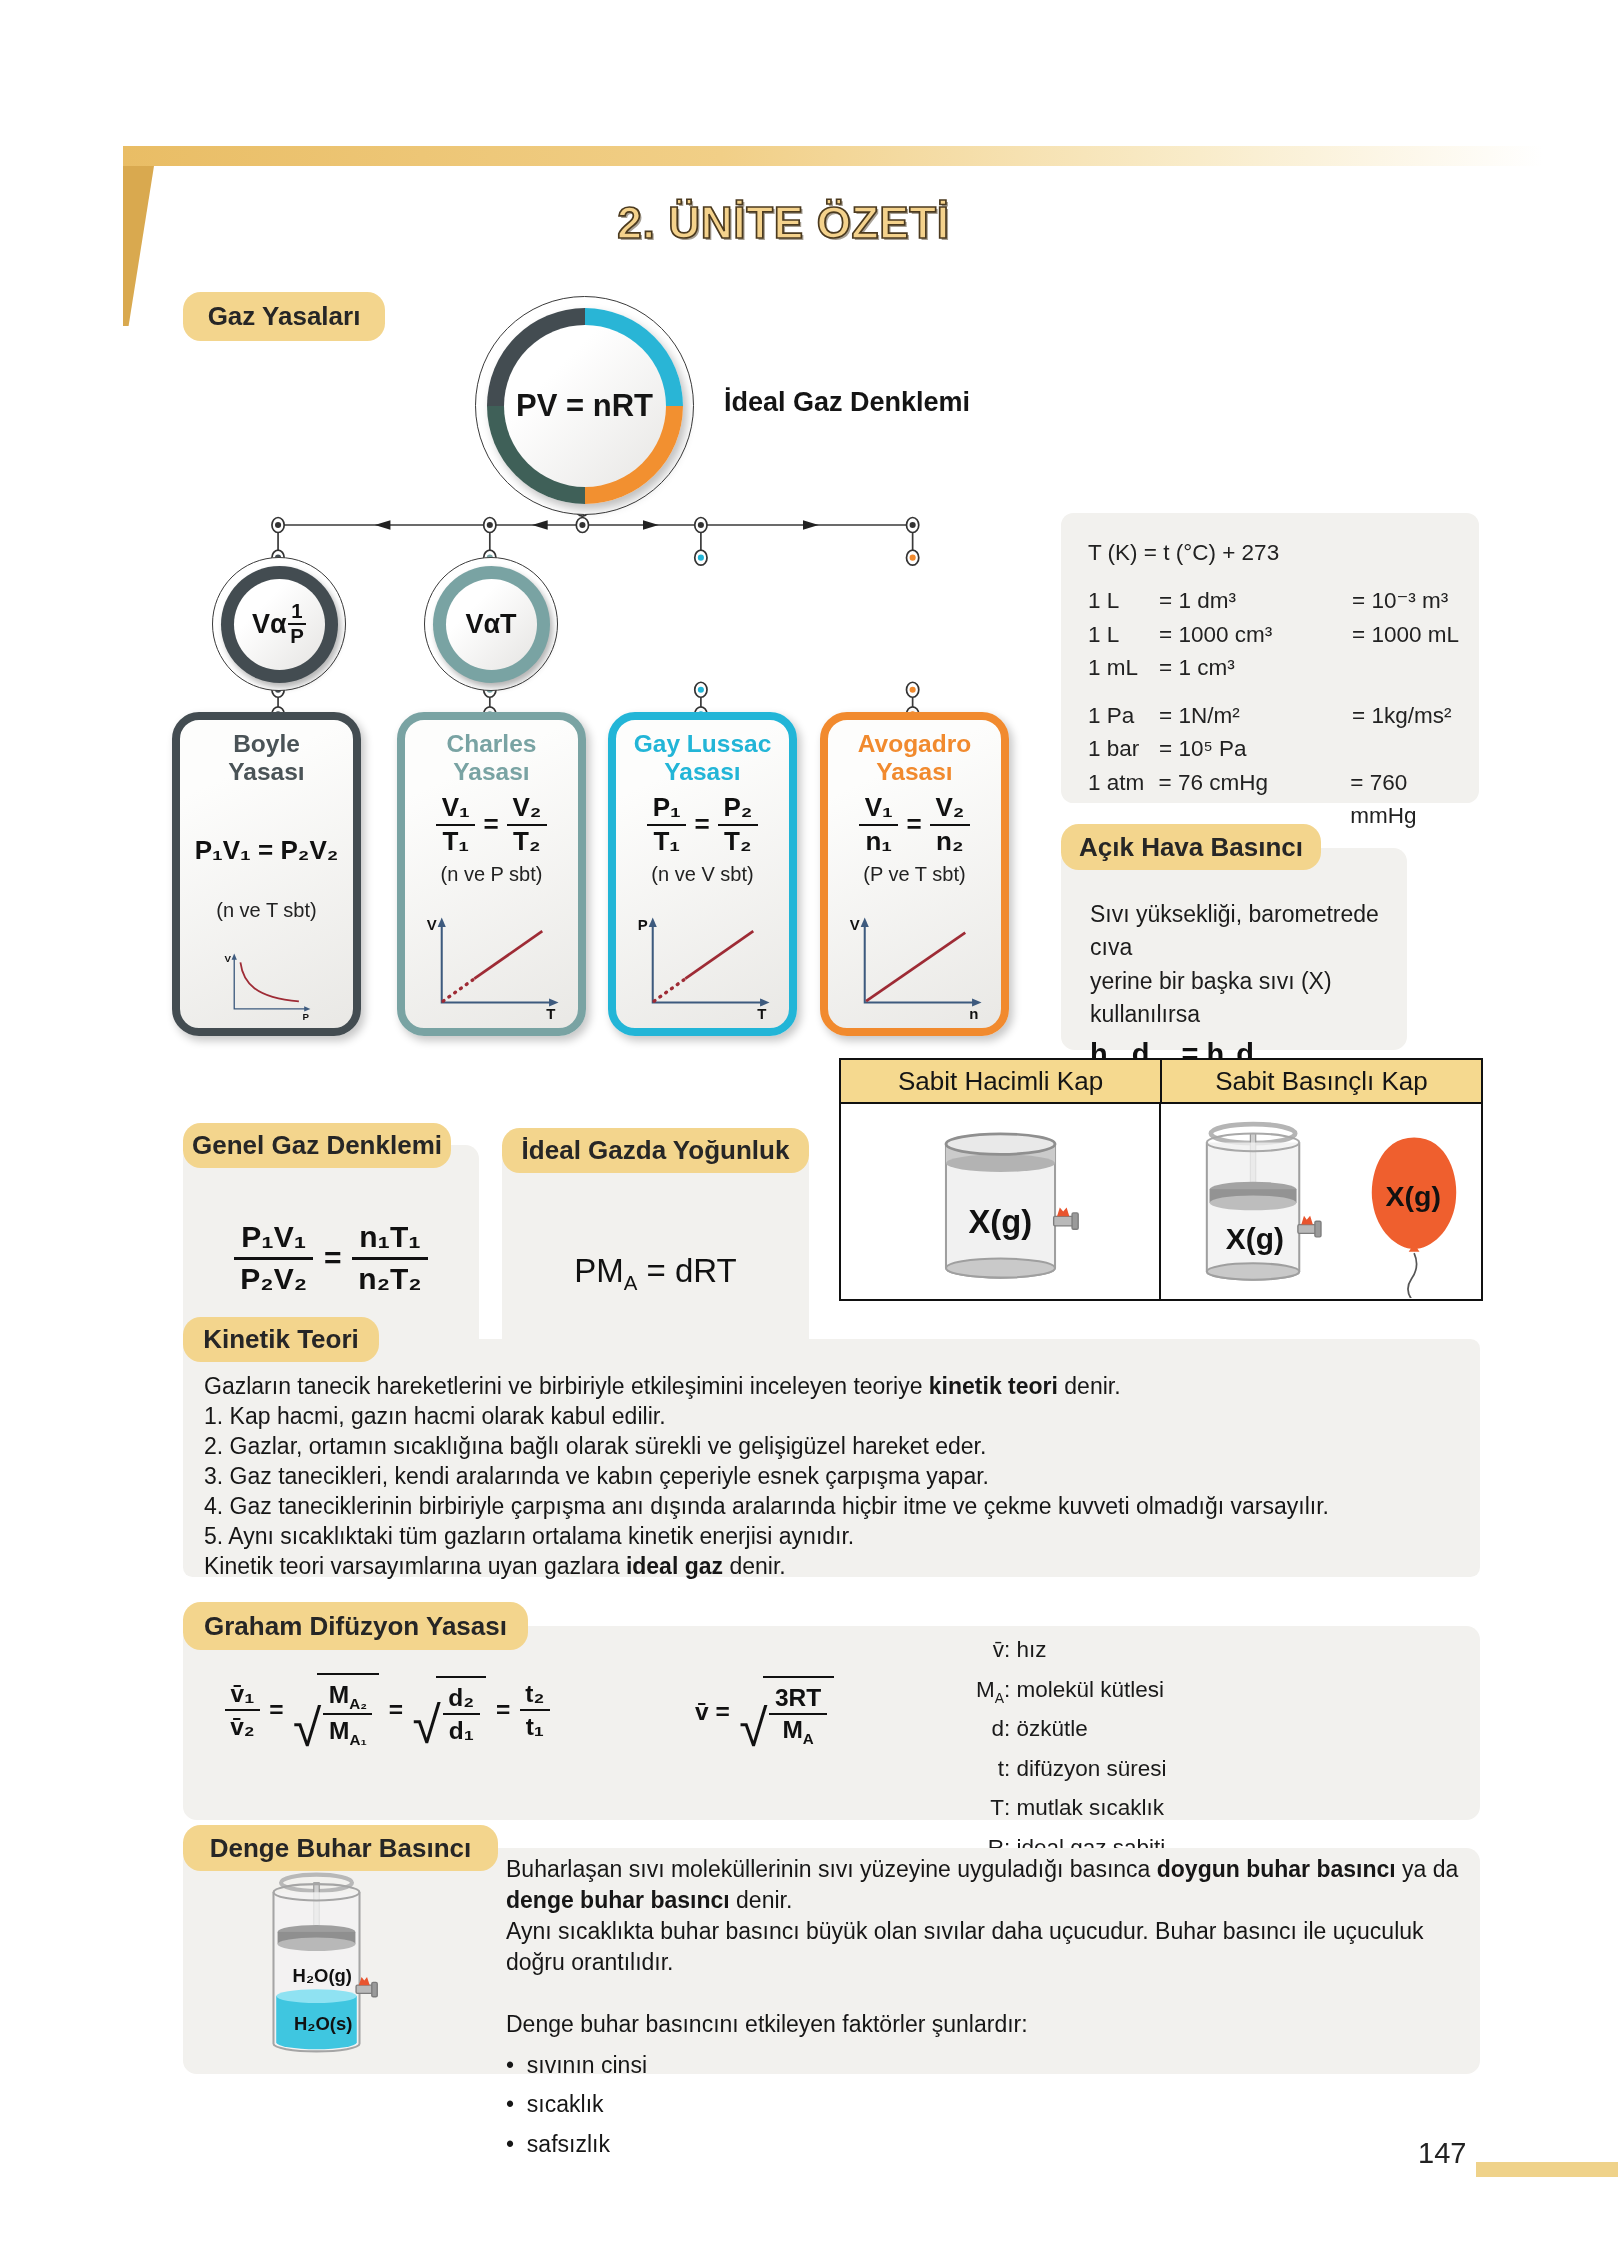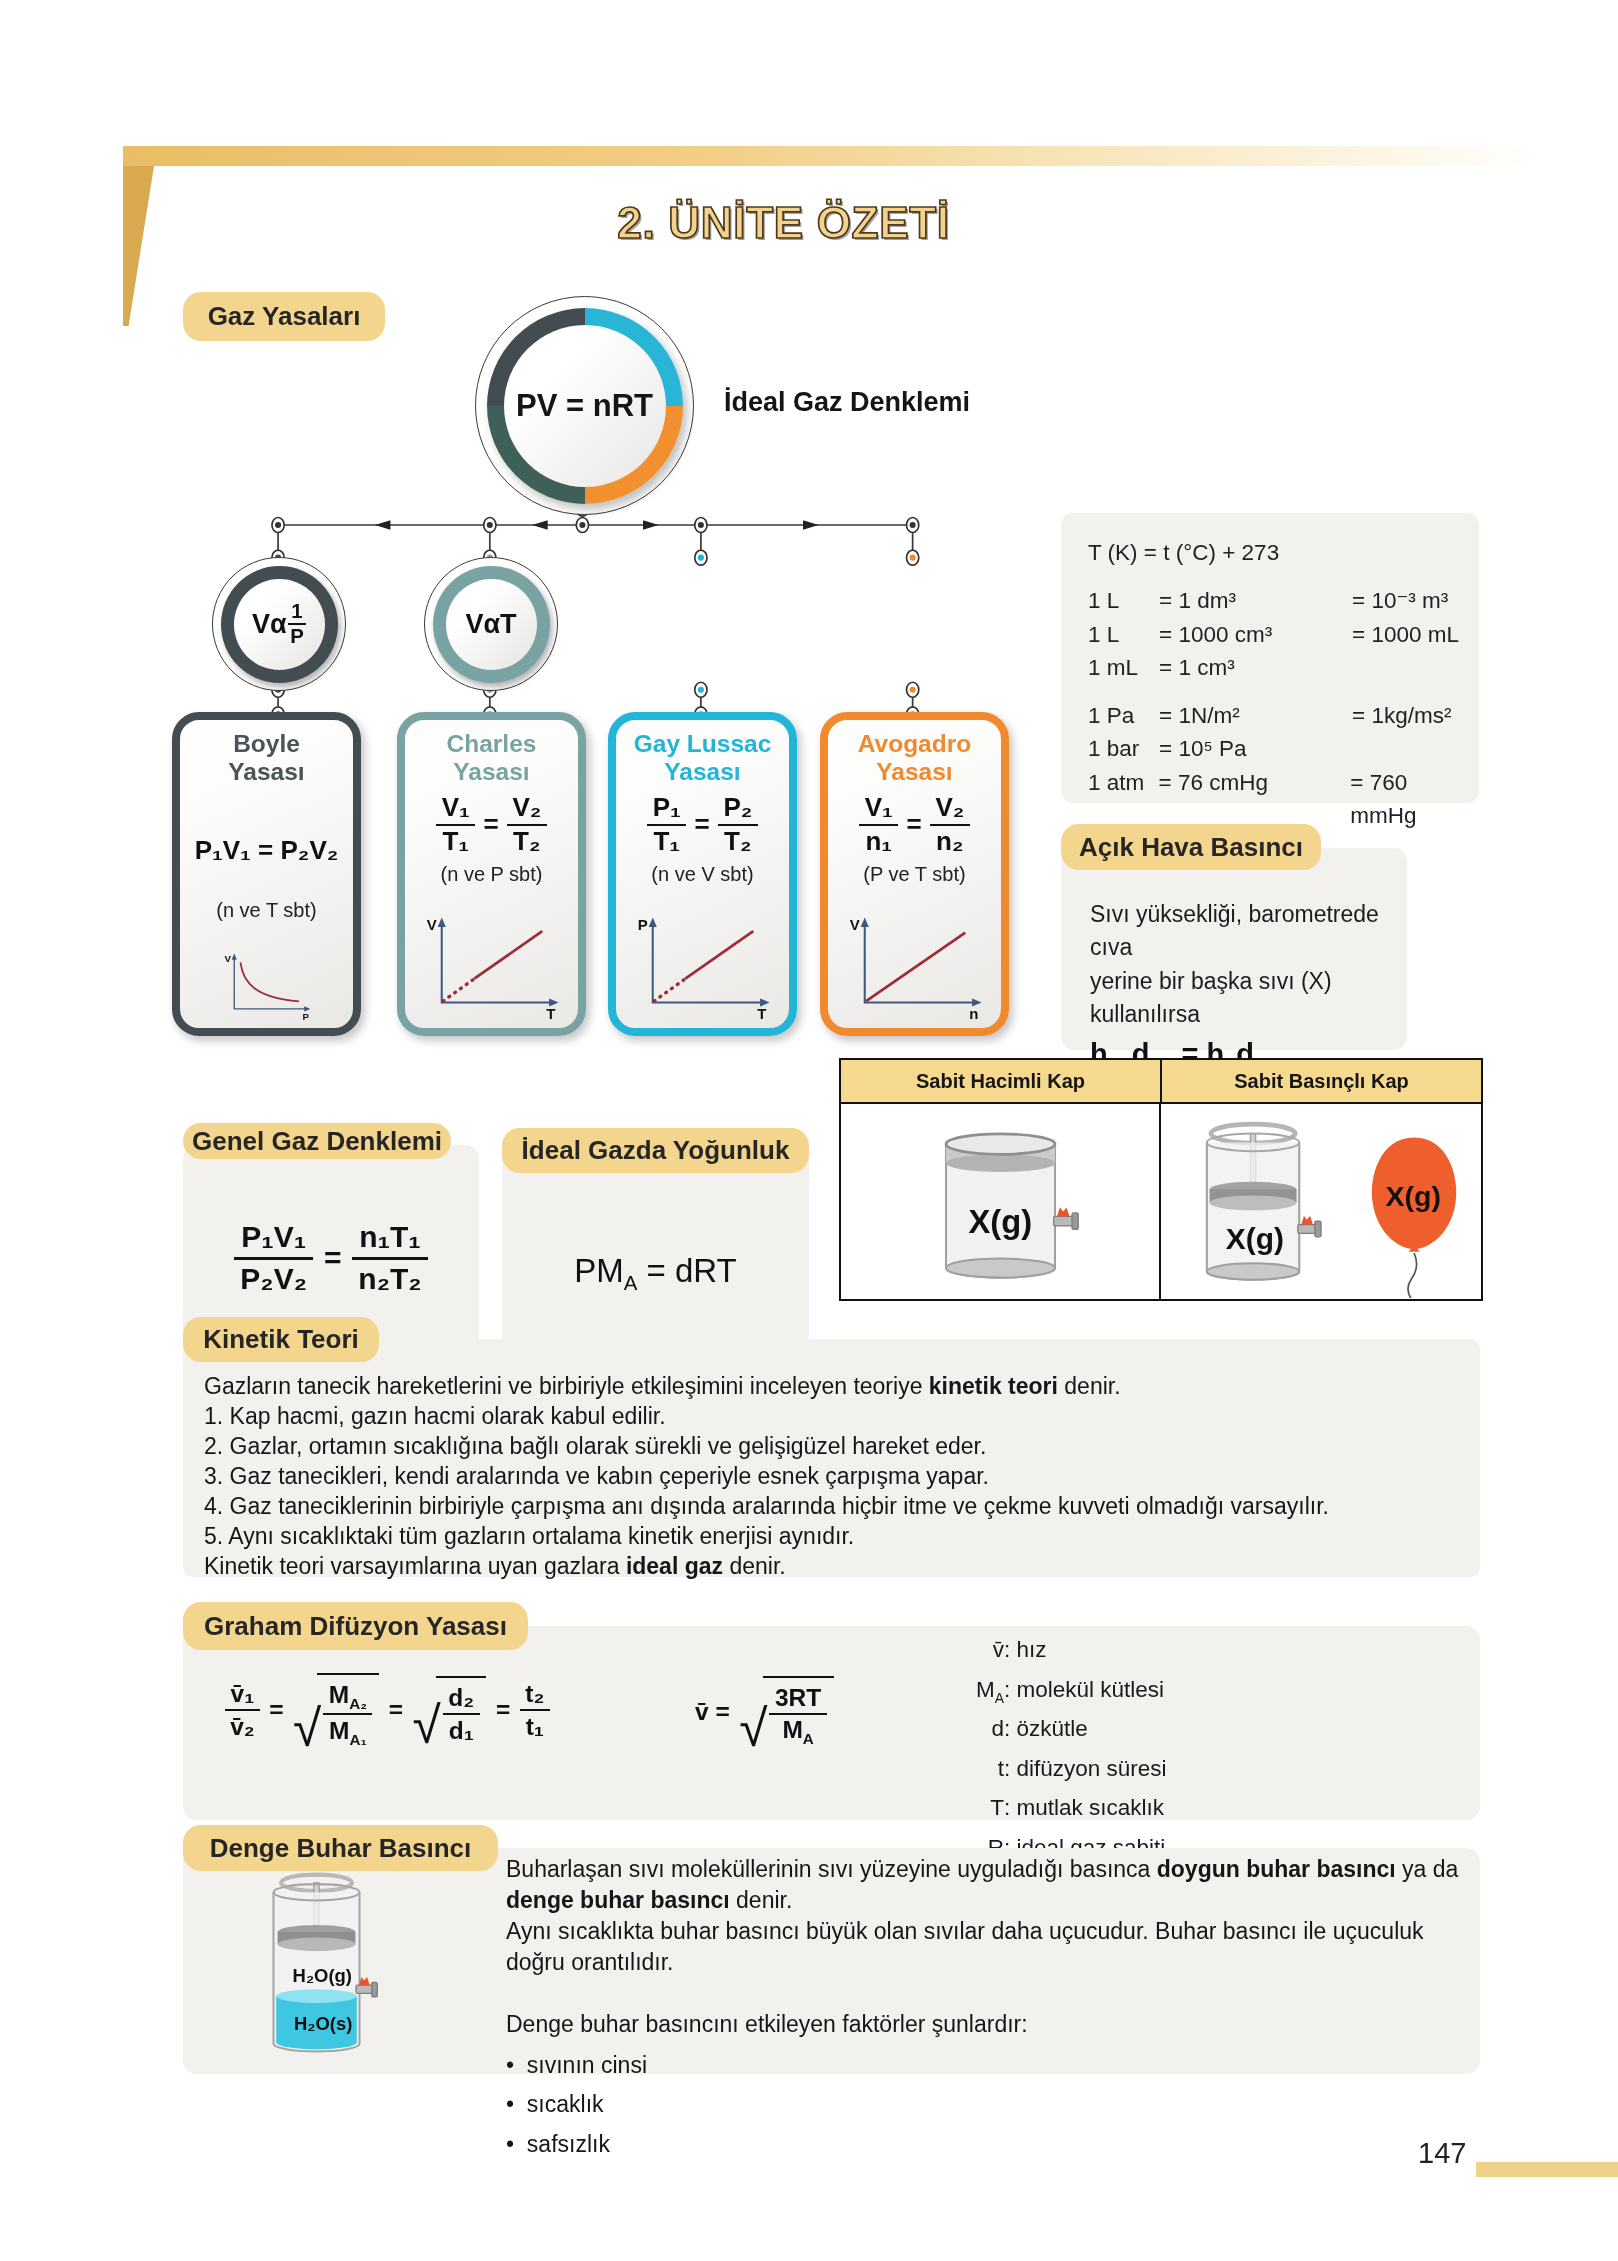--- a/index.html
+++ b/index.html
@@ -73,21 +73,21 @@
 
   
   .acik-text{font-size:23px;line-height:1.45;color:#1c1c1c;}
   .acik-formula{font-size:29px;font-weight:bold;margin:6.8px 0 4.1px 0;color:#111;}
   sub{font-size:.62em;}
 
   
   .ctable{position:absolute;left:839px;top:1058px;width:640px;border:2.7px solid #111;background:#fff;}
   .ctable .hrow{display:flex;background:#f5d98f;border-bottom:2.7px solid #111;}
   .ctable .hcell{flex:1;height:42px;display:flex;align-items:center;justify-content:center;
-    font-size:20px;font-weight:700;color:#151515;}
+    font-size:26px;font-weight:400;color:#151515;}
   .ctable .hcell+.hcell{border-left:2.7px solid #111;}
   .ctable .brow{display:flex;}
   .ctable .bcell{flex:1;height:195px;display:flex;align-items:center;justify-content:center;}
   .ctable .bcell+.bcell{border-left:2.7px solid #111;}
 
   
   .big-eq{display:flex;align-items:center;gap:11px;font-size:30px;font-weight:bold;color:#111;}
   .big-eq .frac .fr-top{border-bottom:3.4px solid #111;padding:0 6.8px 2.7px;}
 
   
@@ -436,21 +436,21 @@
           <span class="fr-top">P₁V₁</span>
           <span class="fr-bot">P₂V₂</span>
         </span>
       <span>=</span>
       <span class="frac">
           <span class="fr-top">n₁T₁</span>
           <span class="fr-bot">n₂T₂</span>
         </span>
     </div>
   </div>
-  <div class="badge" style="left:183px;top:1123px;width:268px;height:36px;">
+  <div class="badge" style="left:183px;top:1123px;width:268px;height:45px;">
     <span>Genel Gaz Denklemi</span>
   </div>
 
   <div class="panel" style="left:502px;top:1150px;width:307px;height:253px;">
     <div style="text-align:center;margin-top:102px;font-size:33px;font-weight:normal;color:#111;">
       <span>PM</span><sub>A</sub><span> = dRT</span>
     </div>
   </div>
   <div class="badge" style="left:502px;top:1128px;width:307px;height:45px;">
     <span>İdeal Gazda Yoğunluk</span>

